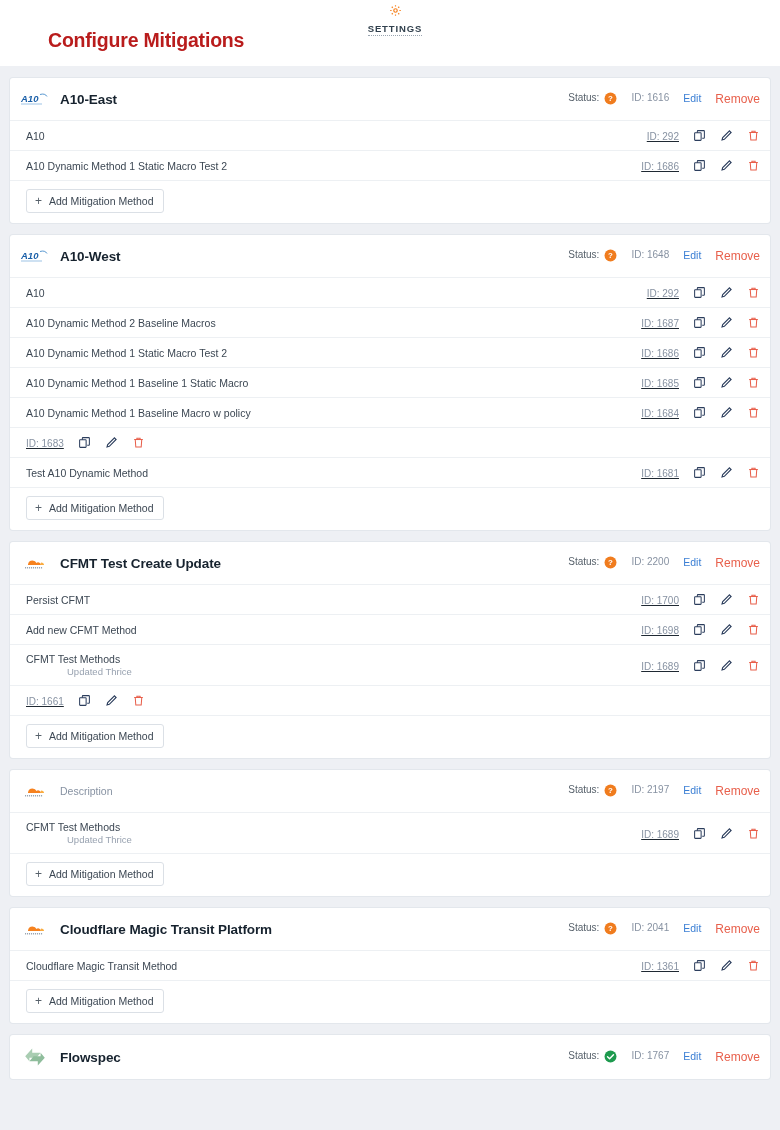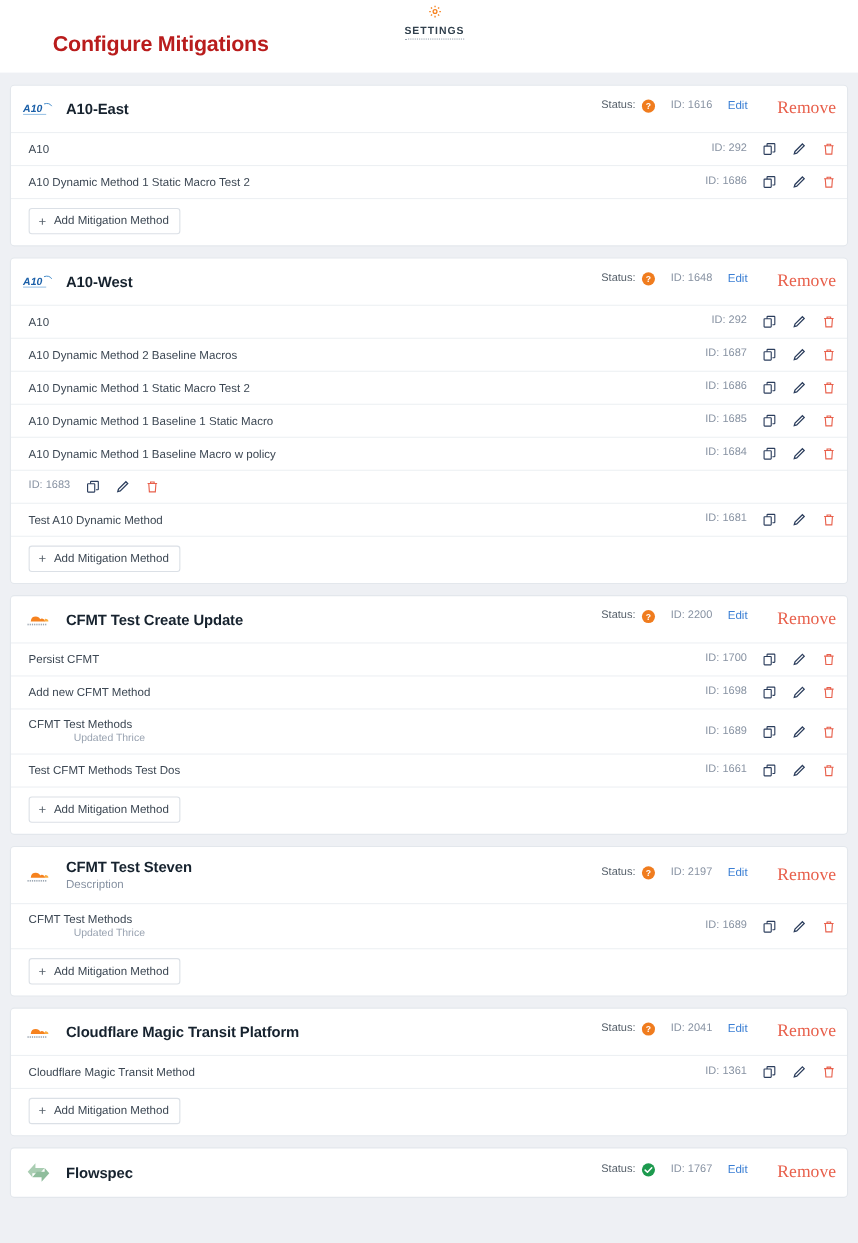--- a/index.html
+++ b/index.html
@@ -114,26 +114,25 @@
     white-space: nowrap;
   }
   .link-edit {
     font-size: 10.5px;
     color: #3b7fd4;
     margin-left: 14px;
     cursor: pointer;
     white-space: nowrap;
   }
   .link-remove {
-    font-size: 16px;
+    font-size: 12px;
     color: #e8604c;
-    margin-left: 27px;
+    margin-left: 14px;
     cursor: pointer;
     white-space: nowrap;
-    font-family: Liberation Serif, serif;
   }
 
   
   .method-row {
     display: flex;
     align-items: center;
     border-top: 1px solid #edf0f3;
     padding: 7px 10px 7px 16px;
     min-height: 30px;
   }
@@ -144,22 +143,23 @@
     line-height: 14px;
   }
   .method-sub {
     font-size: 9.5px;
     color: #98a2b0;
     line-height: 12px;
     padding-left: 41px;
   }
   .row-actions {
     display: flex;
-    align-items: flex-start;
+    align-items: flex-end;
     flex: none;
+    text-decoration: underline;
   }
   .row-id {
     font-size: 10px;
     color: #8792a2;
     white-space: nowrap;
   }
   .ico-btn {
     width: 13px;
     height: 13px;
     margin-left: 16px;
@@ -606,23 +606,20 @@
           <span>
             <svg class="ico-btn" viewBox="0 0 24 24" fill="none" stroke="#e8604c" stroke-width="1.9">
               <path d="M4 6.5h16"></path>
               <path d="M9 6.5V4h6v2.5"></path>
               <path d="M6 6.5l1 14h10l1-14"></path>
             </svg>
           </span>
         </div>
       </div>
       <div class="method-row">
-        <div class="method-text">
-          <div class="method-name">Test CFMT Methods Test Dos</div>
-        </div>
         <div class="row-actions">
           <span class="row-id">ID: 1661</span>
           <span>
             <svg class="ico-btn" viewBox="0 0 24 24" fill="none" stroke="#2c3e5d" stroke-width="1.9">
               <rect x="3" y="7" width="12" height="14" rx="1"></rect>
               <path d="M8 7V4a1 1 0 011-1h11a1 1 0 011 1v12a1 1 0 01-1 1h-3"></path>
             </svg>
           </span>
           <span>
             <svg class="ico-btn" viewBox="0 0 24 24" fill="none" stroke="#2c3e5d" stroke-width="2.1">
@@ -656,21 +653,20 @@
               <rect x="22" y="25" width="2.2" height="3"></rect>
               <rect x="26" y="25" width="2.2" height="3"></rect>
               <rect x="30" y="25" width="2.2" height="3"></rect>
               <rect x="34" y="25" width="2.2" height="3"></rect>
               <rect x="38" y="25" width="2.2" height="3"></rect>
               <rect x="42" y="25" width="2.2" height="3"></rect>
             </g>
           </svg>
         </div>
         <div class="card-title-block">
-          <div class="card-title">CFMT Test Steven</div>
           <div class="card-subtitle">Description</div>
         </div>
         <div class="header-actions">
           <span class="status-label">Status:</span>
           <span>
             <svg class="status-dot" viewBox="0 0 24 24">
               <circle cx="12" cy="12" r="11" fill="#f07c1e"></circle>
               <text x="12" y="17.5" text-anchor="middle" font-family="Liberation Sans, sans-serif" font-size="14.5" font-weight="bold" fill="#ffffff">?</text>
             </svg>
           </span>

